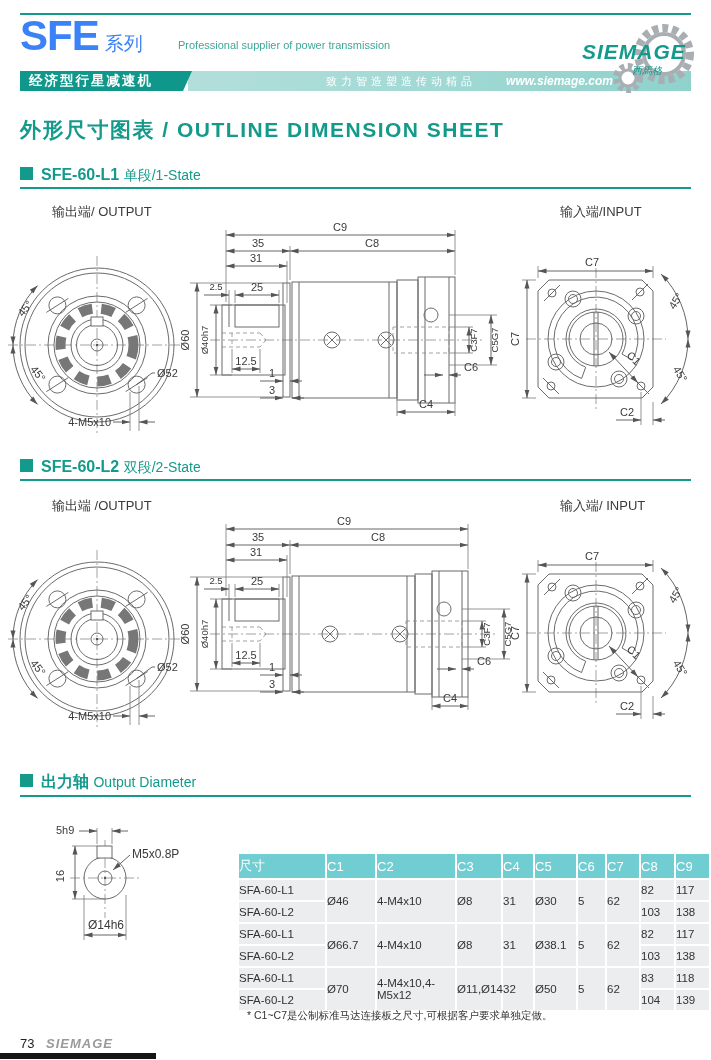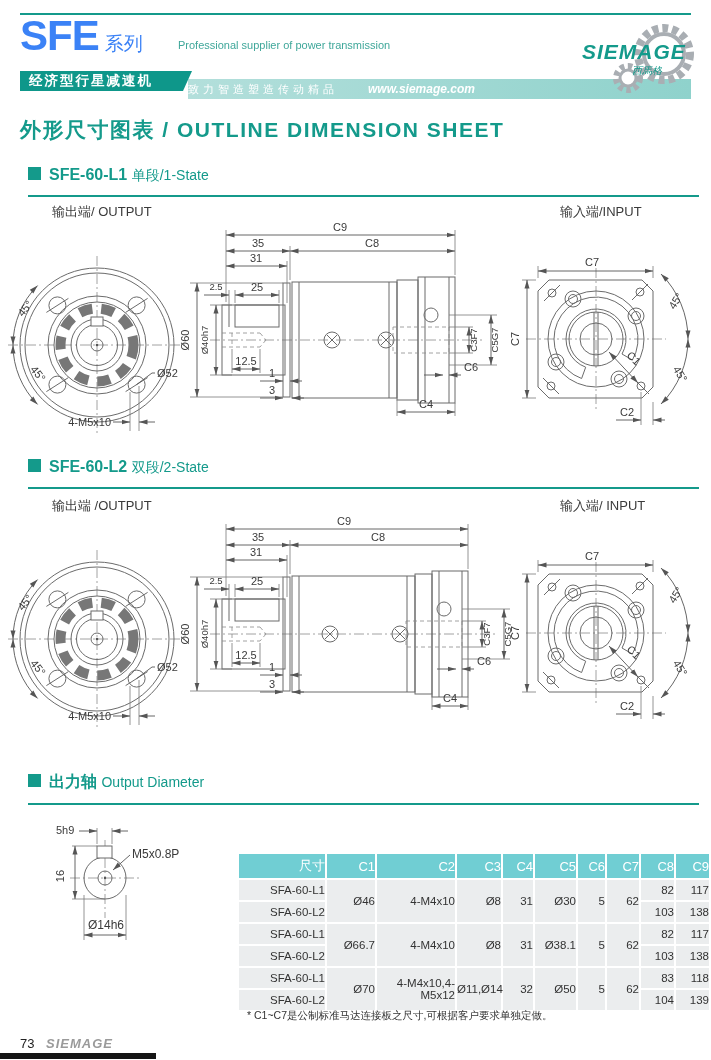--- a/index.html
+++ b/index.html
@@ -12,34 +12,34 @@
   .sfe .suf{font-size:19px;margin-left:6px}
   .tag{position:absolute;left:178px;top:36px;color:#149a8b}
   .tag .l1{font-size:15px}
   .tag .l1 b{font-weight:bold}
   .tag .l2{font-size:11px;margin-top:3px;color:#3fa79a}
   .banner{position:absolute;left:20px;top:71px;width:671px;height:20px}
   .banner .dark{position:absolute;left:0;top:0;width:172px;height:20px;background:#0e978a;
     clip-path:polygon(0 0,100% 0,calc(100% - 9px) 100%,0 100%);
     color:#fff;font-weight:bold;font-size:13.5px;line-height:20px;padding-left:9px;
     box-sizing:border-box;letter-spacing:2px;z-index:2}
-  .banner .light{position:absolute;left:168px;right:0;top:8px;height:20px;
+  .banner .light{position:absolute;left:168px;right:0;top:0;height:20px;
     background:linear-gradient(90deg,#b3dfdb,#8fd2cc);display:flex;align-items:center;
-    gap:30px;color:#fff;padding-right:78px;box-sizing:border-box}
+    justify-content:flex-end;gap:30px;color:#fff;padding-right:78px;box-sizing:border-box}
   .banner .slog{font-size:11px;letter-spacing:4px}
   .banner .url{font-size:12px;font-weight:bold;font-style:italic}
   .logo{position:absolute;left:580px;top:20px;width:128px;height:74px;z-index:3}
   .logo .brand{position:absolute;left:2px;top:20px;font-size:21px;font-weight:bold;
     font-style:italic;color:#149a8b;letter-spacing:1px}
   .logo .brandcn{position:absolute;left:52px;top:44px;font-size:10px;font-style:italic;color:#149a8b}
   
   .pagetitle{position:absolute;left:20px;top:116px;font-size:21px;font-weight:bold;
     color:#149a8b;letter-spacing:1.5px}
-  .sec{position:absolute;left:28px;width:671px;border-bottom:2px solid #149a8b;
-    padding-bottom:10px;color:#149a8b;white-space:nowrap}
+  .sec{position:absolute;left:20px;width:671px;border-bottom:2px solid #149a8b;
+    padding-bottom:2px;color:#149a8b;white-space:nowrap}
   .sec .sq{display:inline-block;width:13px;height:13px;background:#149a8b;margin-right:8px}
   .sec .nm{font-weight:bold;font-size:16px}
   .sec .sb{font-size:14px}
   .s1{top:166px}.s2{top:458px}.s3{top:772px}
   
   .draw{position:absolute;left:20px;width:671px;height:258px}
   .d1{top:200px}.d2{top:494px}
   .d3{position:absolute;left:20px;top:800px;width:220px;height:215px}
   svg{overflow:visible}
   svg text{font-family:"Liberation Sans",sans-serif;fill:#3a3a3a;font-size:11px}
@@ -48,21 +48,21 @@
   text.sm{font-size:9.5px}
   .ln{stroke:#6b6b6b;stroke-width:1;fill:none}
   .lnf{stroke:#6b6b6b;stroke-width:1;fill:#fff}
   .slot{stroke:#777;stroke-width:10;fill:none;stroke-dasharray:13 9}
   .cl{stroke:#8c8c8c;stroke-width:.8;fill:none;stroke-dasharray:10 3 2 3}
   .hid{stroke:#8c8c8c;stroke-width:.8;fill:none;stroke-dasharray:4 3}
   .dim{stroke:#555;stroke-width:.9;fill:none}
   .ext{stroke:#7a7a7a;stroke-width:.8;fill:none}
   
   .dimtable{position:absolute;left:237px;top:852px;width:472px;border-collapse:collapse;
-    table-layout:fixed;font-size:11.5px;text-align:right}
+    table-layout:fixed;font-size:11.5px;text-align:left}
   .dimtable th{background:#70ced3;color:#fff;font-weight:normal;font-size:13px;
     height:24px;border:2px solid #fff;padding:0}
   .dimtable td{background:#ebedee;height:20px;border:2px solid #fff;padding:0;color:#333}
   .notes{position:absolute;left:237px;top:999px;font-size:10.5px;color:#333;line-height:13px}
   .notes p{margin:10px}
   
   .pageno{position:absolute;left:20px;top:1036px;font-size:13px;font-weight:normal;color:#222}
   .fbrand{position:absolute;left:46px;top:1036px;font-size:13px;font-weight:bold;
     font-style:italic;color:#9a9a9a;letter-spacing:1px}
   .fbar{position:absolute;left:0;top:1053px;width:156px;height:6px;background:#151515}

